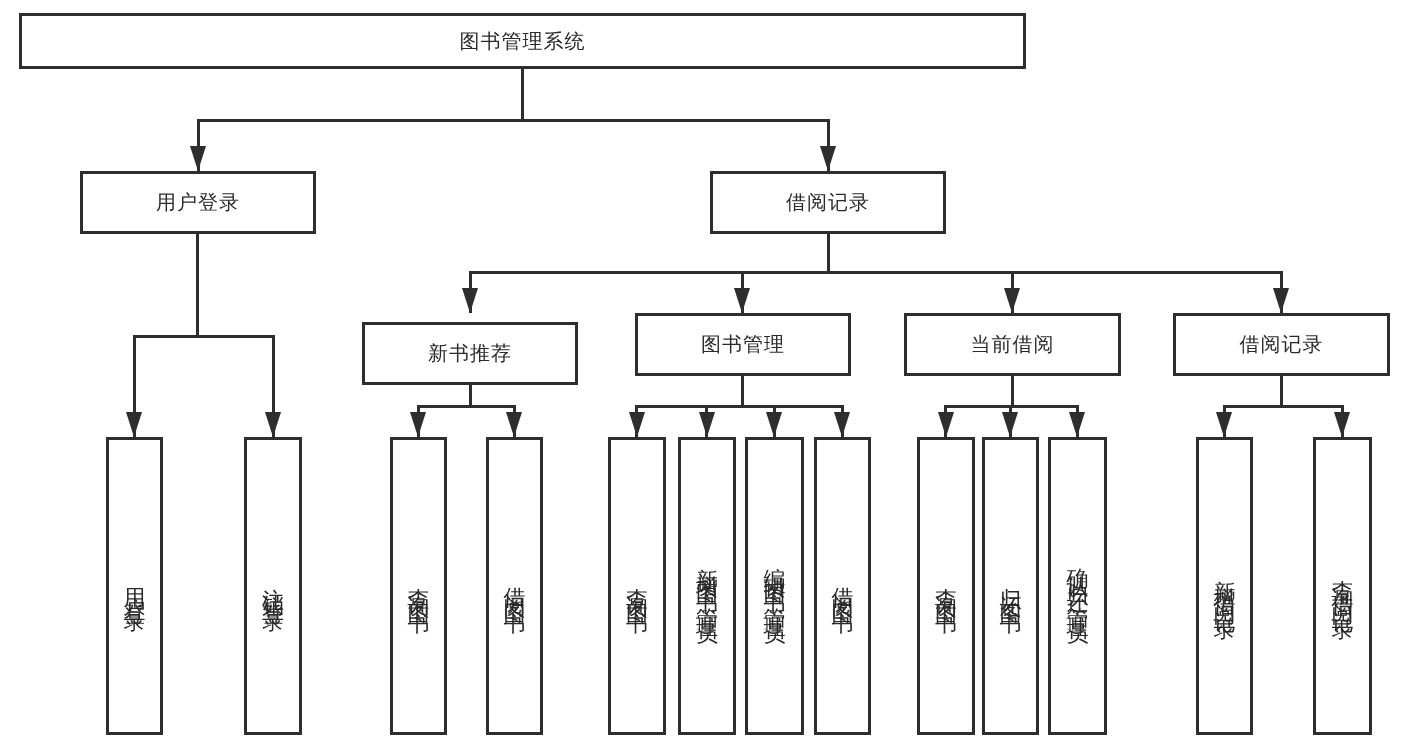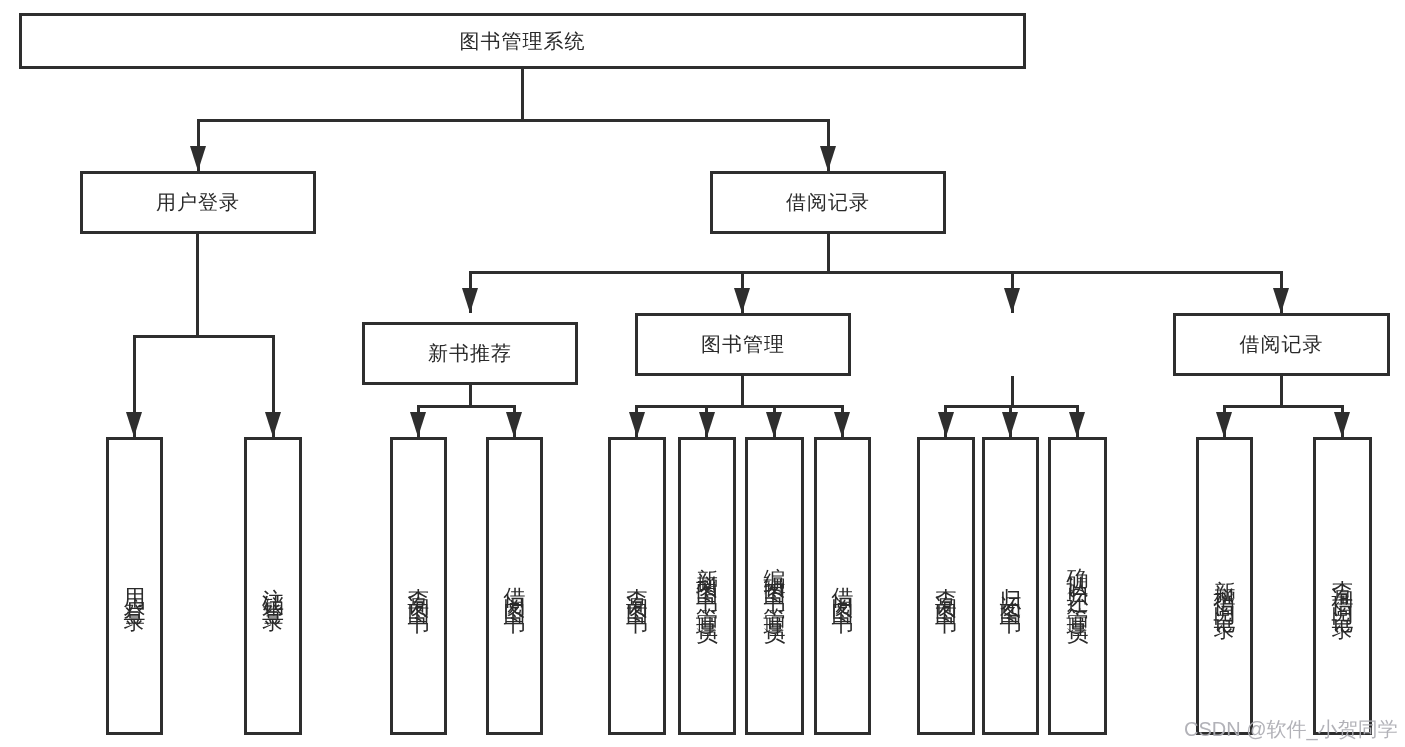--- a/index.html
+++ b/index.html
@@ -79,20 +79,23 @@
   </div>
 
   <div class="node" style="left:362px; top:322px; width:216px; height:63px;">
     <span>新书推荐</span>
   </div>
 
   <div class="node" style="left:635px; top:313px; width:216px; height:63px;">
     <span>图书管理</span>
   </div>
 
+  <div class="node" style="left:904px; top:313px; width:217px; height:63px;">
+    <span>当前借阅</span>
+  </div>
 
   <div class="node" style="left:1173px; top:313px; width:217px; height:63px;">
     <span>借阅记录</span>
   </div>
 
   <div class="leaf" style="left:106px; top:437px; width:57px; height:298px;">
     <span>用户登录</span>
   </div>
   <div class="leaf" style="left:244px; top:437px; width:58px; height:298px;">
     <span>注销登录</span>
@@ -187,14 +190,13 @@
   <i class="arrow" style="left:1002px; top:412px;"></i>
   <i class="arrow" style="left:1069px; top:412px;"></i>
 
   <i class="line" style="left:1280px; top:376px; width:3px;   height:31px;"></i>
   <i class="line" style="left:1223px; top:405px; width:121px; height:3px;"></i>
   <i class="line" style="left:1223px; top:405px; width:3px;   height:32px;"></i>
   <i class="line" style="left:1341px; top:405px; width:3px;   height:32px;"></i>
   <i class="arrow" style="left:1216px; top:412px;"></i>
   <i class="arrow" style="left:1334px; top:412px;"></i>
 
-  <span class="watermark">CSDN @软件_小贺同学</span>
 </div>
 
 </body></html>

